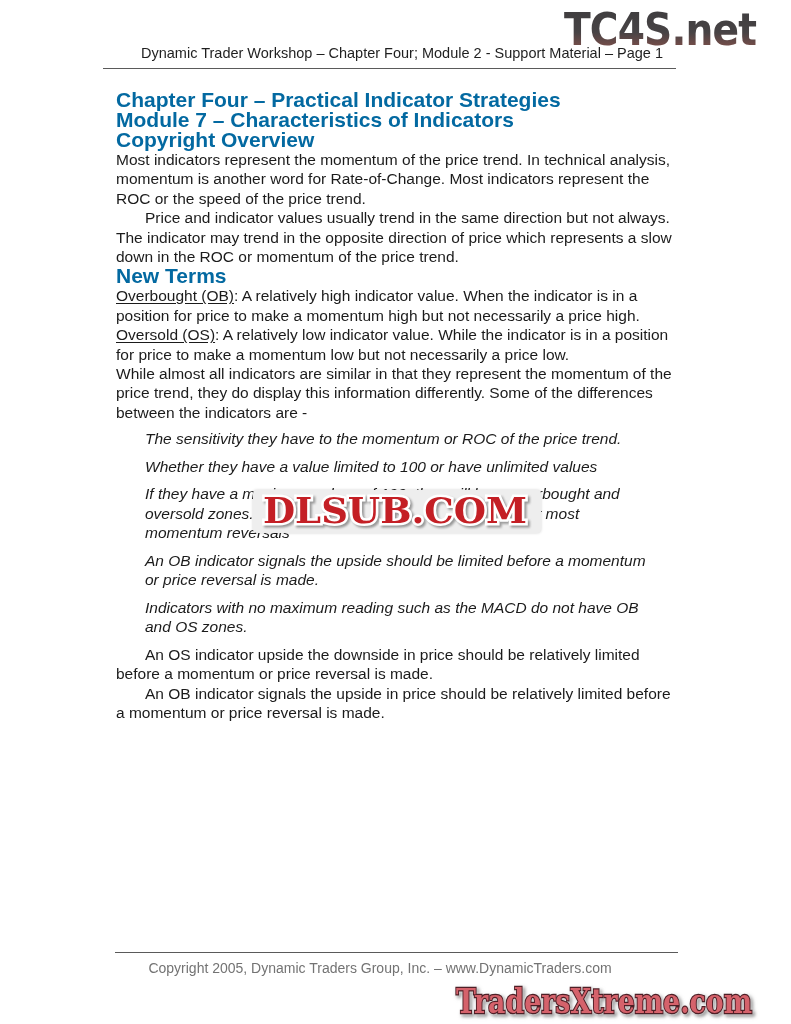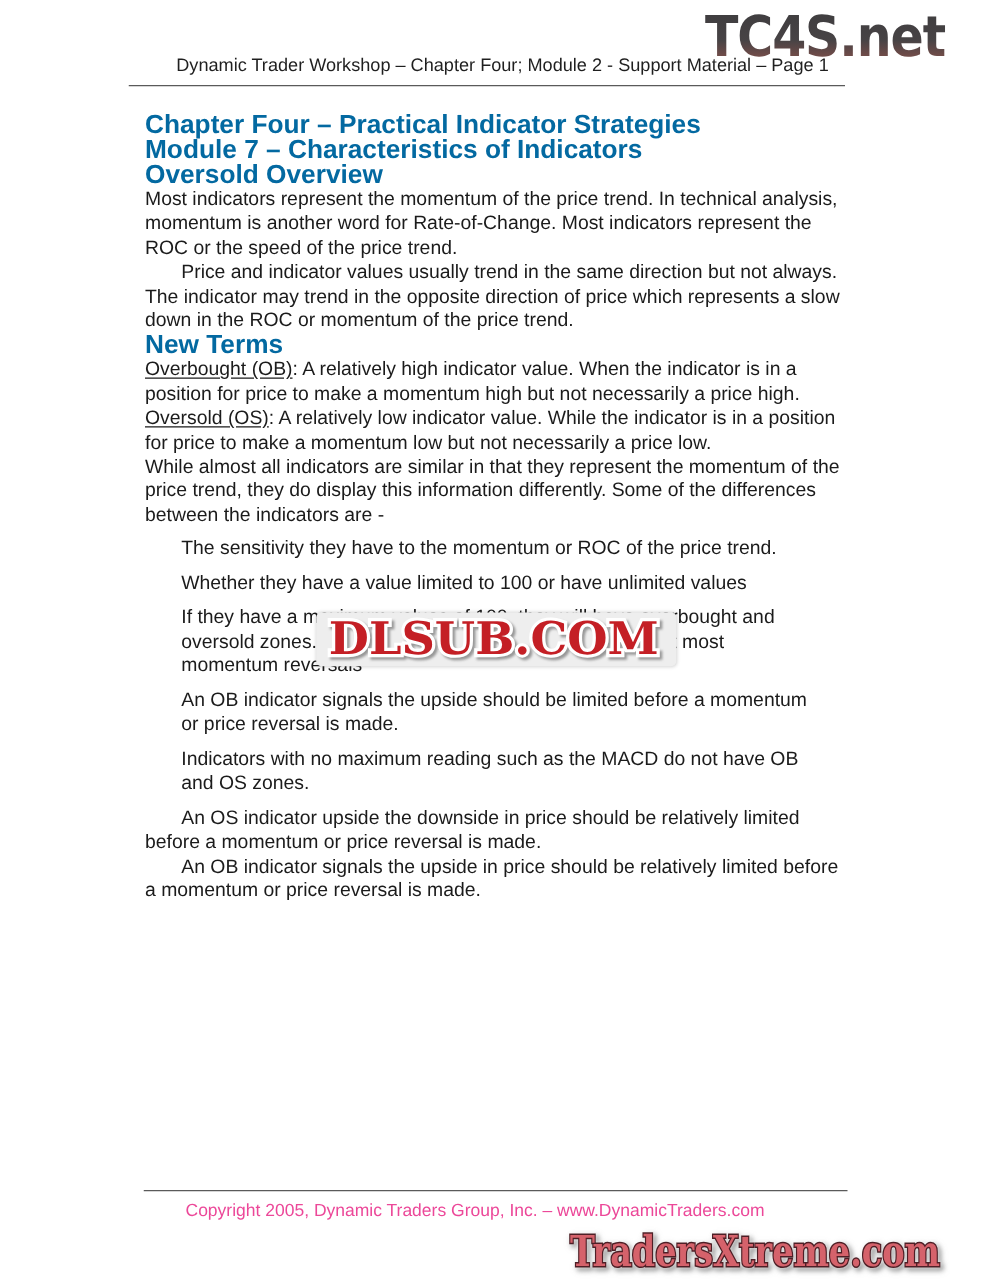--- a/index.html
+++ b/index.html
@@ -54,21 +54,21 @@
   }
   .content p {
     font-size: 15.5px;
     line-height: 19.4px;
     margin: 0;
     white-space: pre-line;
   }
   .indent { text-indent: 29px; }
   .uterm { text-decoration: underline; text-underline-offset: 2px; }
   .items { margin: 7px 0 0 29px; }
-  .items p { margin-bottom: 8.2px; }
+  .items p { margin-bottom: 8.2px; font-style: italic; }
 
   .mt-module   { margin-top: 8px; }
   .mt-heading1 { margin-top: 39px; }
   .mt-para1    { margin-top: 7px; }
   .mt-para2    { margin-top: 8px; }
   .mt-newterms { margin-top: 35px; }
   .mt-ob       { margin-top: 5px; }
   .mt-os       { margin-top: 10px; }
   .mt-diff     { margin-top: 34px; }
   .mt-intro    { margin-top: 8px; }
@@ -127,21 +127,21 @@
   }
 
   
   .copyright {
     position: absolute;
     top: 960px;
     left: 0;
     right: 0;
     text-align: center;
     font-size: 14px;
-    color: #ec4899;
+    color: #737373;
   }
 </style>
 </head>
 <body>
 
 <div class="page">
 
   <div class="tc4s-logo">
     <svg width="200" height="48">
       <defs>
@@ -156,21 +156,21 @@
   </div>
 
   <div class="header-text">Dynamic Trader Workshop – Chapter Four; Module 2 - Support Material – Page 1</div>
   <div class="rule rule-top"></div>
 
   <div class="content">
 
     <h3>Chapter Four – Practical Indicator Strategies</h3>
     <h3 class="mt-module">Module 7 – Characteristics of Indicators</h3>
 
-    <h3 class="mt-heading1">Oversold Overview</h3>
+    <h3 class="mt-heading1">Copyright Overview</h3>
     <p class="mt-para1">Most indicators represent the momentum of the price trend. In technical analysis,
 momentum is another word for Rate-of-Change. Most indicators represent the
 ROC or the speed of the price trend.</p>
     <p class="mt-para2 indent">Price and indicator values usually trend in the same direction but not always.
 The indicator may trend in the opposite direction of price which represents a slow
 down in the ROC or momentum of the price trend.</p>
 
     <h3 class="mt-newterms">New Terms</h3>
     <p class="mt-ob"><span class="uterm">Overbought (OB)</span><span>: A relatively high indicator value. When the indicator is in a
 position for price to make a momentum high but not necessarily a price high.</span></p>

